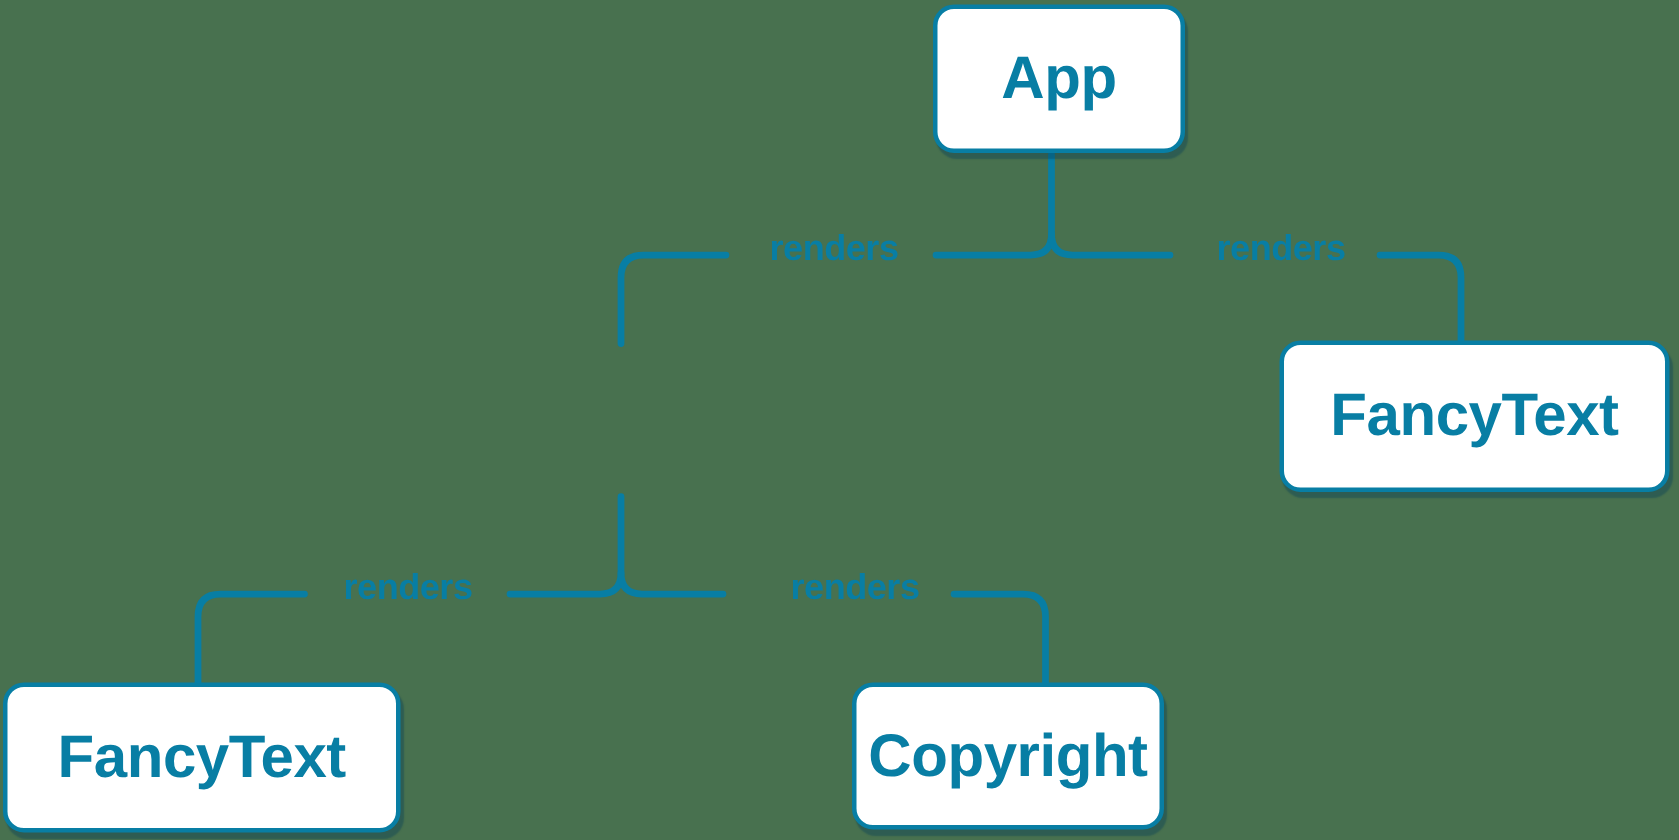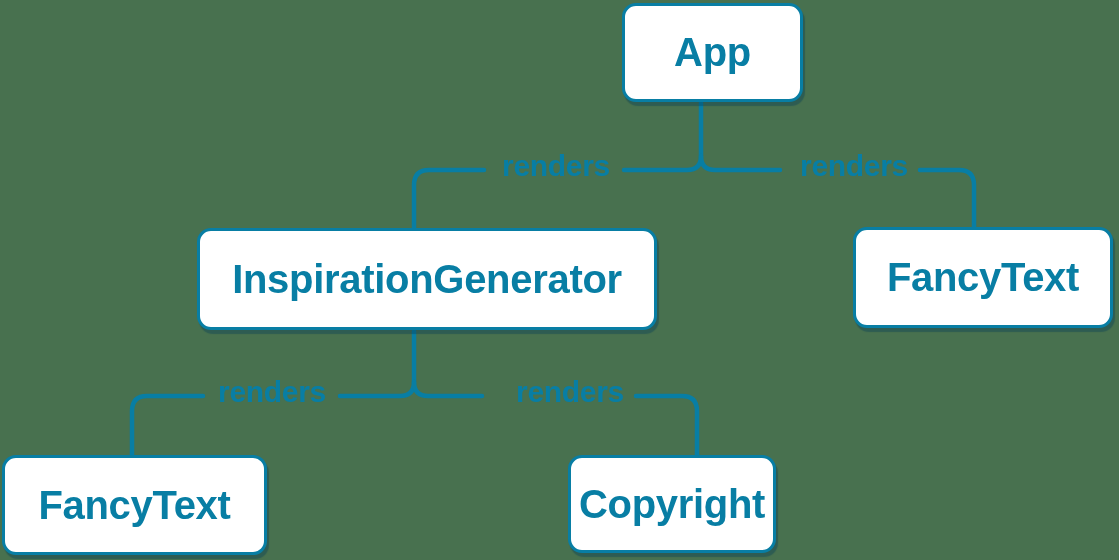--- a/index.html
+++ b/index.html
@@ -39,30 +39,30 @@
     background: #ffffff;
     border: 3px solid var(--accent);
     border-radius: 14px;
     box-shadow: 2px 4px 1px rgba(8, 62, 88, 0.40);
     color: var(--accent);
     font-size: 40px;
     font-weight: 600;
     letter-spacing: -0.3px;
     white-space: nowrap;
   }
-  .n-app      { left: 622px; top: 3px;   width: 181px; height: 99px;  }
+  .n-app      { left: 622px; top: 3px;   width: 168px; height: 99px;  }
   .n-ig       { left: 197px; top: 228px; width: 460px; height: 102px; }
   .n-ft-top   { left: 853px; top: 227px; width: 260px; height: 101px; }
   .n-ft-bot   { left: 2px;   top: 455px; width: 265px; height: 100px; }
   .n-copy     { left: 568px; top: 455px; width: 208px; height: 98px;  }
   .edge-label {
     position: absolute;
     transform: translate(-50%, -50%);
     color: var(--accent);
-    font-size: 30px;
+    font-size: 24px;
     font-weight: 700;
     letter-spacing: -0.3px;
     white-space: nowrap;
   }
   .el-1 { left: 556px; top: 166px; }
   .el-2 { left: 854px; top: 166px; }
   .el-3 { left: 272px; top: 392px; }
   .el-4 { left: 570px; top: 392px; }
 </style>
 </head>
@@ -78,23 +78,20 @@
 
     <path class="edge" d="M414,331 L414,382 Q414,396 400,396 L340,396 M203,396 L147,396 Q132,396 132,411 L132,456"></path>
 
     <path class="edge" d="M414,382 Q414,396 428,396 L482,396 M636,396 L682,396 Q697,396 697,411 L697,456"></path>
   </svg>
 
   <div class="node n-app">
     <span>App</span>
   </div>
 
-  <div class="node n-ig">
-    <span>InspirationGenerator</span>
-  </div>
 
   <div class="node n-ft-top">
     <span>FancyText</span>
   </div>
 
   <div class="node n-ft-bot">
     <span>FancyText</span>
   </div>
 
   <div class="node n-copy">

